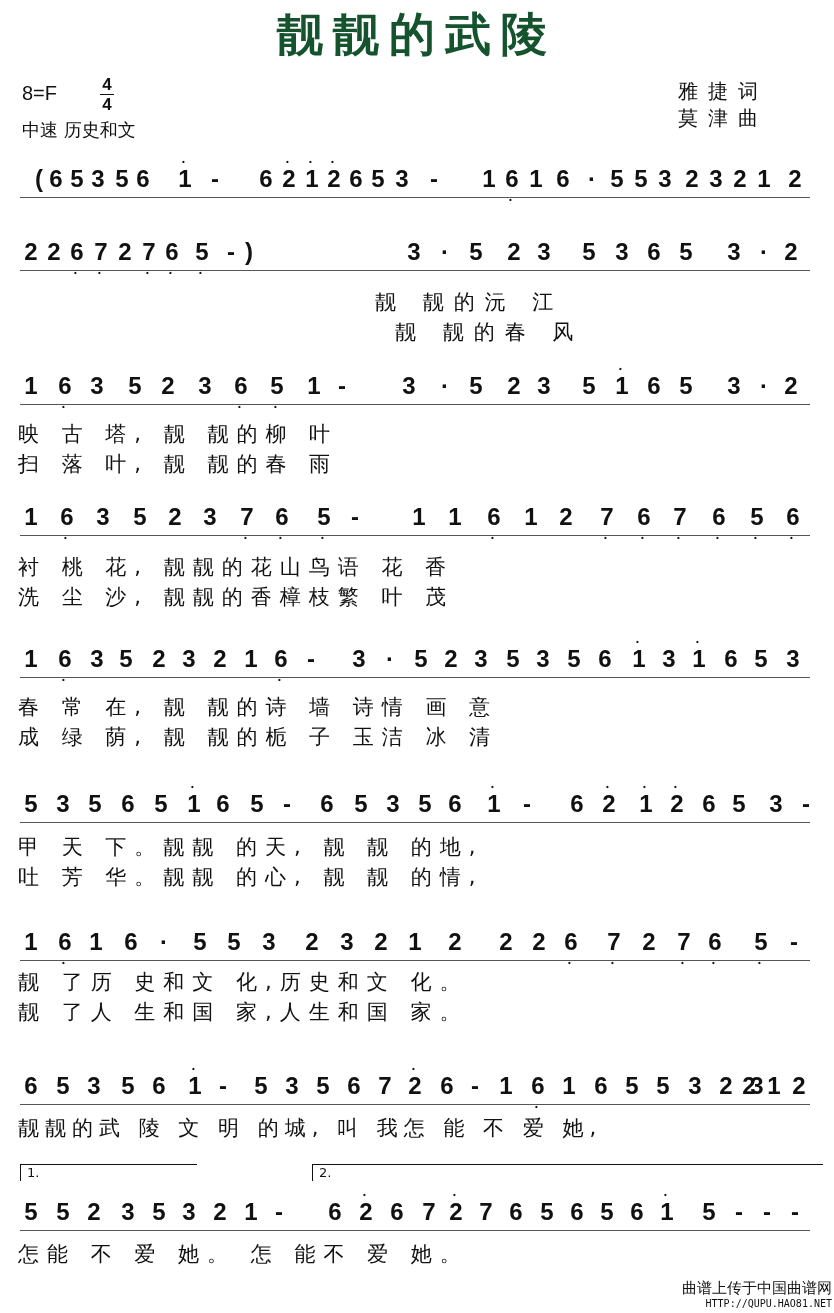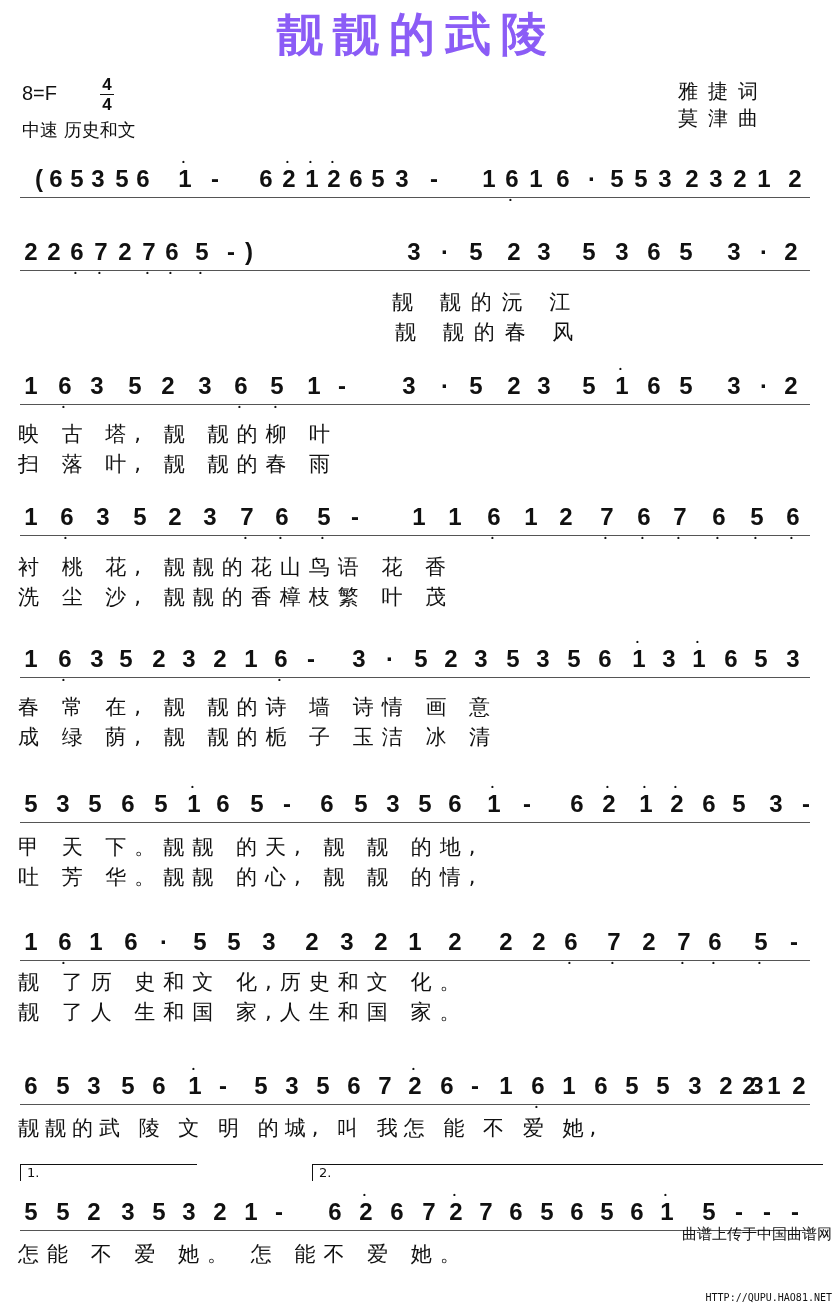--- a/index.html
+++ b/index.html
@@ -1,37 +1,37 @@
 <!DOCTYPE html>
 <html><head>
 <meta charset="utf-8">
 <style>
   html, body { margin: 0; padding: 0; background: #ffffff; }
   body { width: 834px; height: 1313px; position: relative; overflow: hidden; color: #111;
          font-family: "DejaVu Sans", sans-serif; }
   .title { position: absolute; top: 4px; left: 0; width: 834px; text-align: center;
-           font-size: 46px; font-weight: bold; letter-spacing: 10px; color: #8b5cf6; }
+           font-size: 46px; font-weight: bold; letter-spacing: 10px; color: #14532d; }
   .key { position: absolute; top: 82px; left: 22px; font-size: 20px; font-family: "Liberation Sans", sans-serif; }
   .timesig { position: absolute; top: 76px; left: 100px; font-size: 17px; font-weight: bold;
              text-align: center; line-height: 17px; font-family: "Liberation Sans", sans-serif; }
   .timesig .bar { border-top: 1.5px solid #111; width: 14px; margin: 1px auto; }
   .tempo { position: absolute; top: 118px; left: 22px; font-size: 18px; }
   .credits { position: absolute; top: 78px; left: 678px; font-size: 20px; line-height: 27px; letter-spacing: 10px; }
   .row { position: absolute; left: 0; width: 834px; }
   .notes { position: absolute; left: 0; width: 834px; height: 40px;
            font-family: "Liberation Sans", sans-serif; font-size: 24px; font-weight: bold; }
   .n { position: absolute; top: 0; width: 18px; text-align: center; }
   .n.dotb::after { content: "•"; position: absolute; left: 6px; top: 30px; font-size: 8px; }
   .n.dott::before { content: "•"; position: absolute; left: 6px; top: -8px; font-size: 8px; }
   .ul { position: absolute; height: 0; border-top: 1.5px solid #111; }
   .lyr { position: absolute; left: 0; width: 834px; height: 30px; font-size: 21px; }
   .volta { position: absolute; border-top: 1.5px solid #111; border-left: 1.5px solid #111; height: 16px; font-size: 13px; padding-left: 6px; }
-  .footer { position: absolute; right: 2px; bottom: 10px; text-align: right; }
+  .footer { position: absolute; right: 2px; bottom: 4px; text-align: right; }
   .footer .cn { font-size: 15px; }
-  .footer .url { font-size: 10px; font-family: "DejaVu Sans Mono", monospace; margin-top: 48px; }
+  .footer .url { font-size: 10px; font-family: "DejaVu Sans Mono", monospace; }
 </style>
 </head>
 <body>
 
 <div class="title">靓靓的武陵</div>
 <div class="key">8=F</div>
 <div class="timesig">
   <div>4</div>
   <div class="bar"></div>
   <div>4</div>
@@ -311,21 +311,21 @@
         <span class="n" style="left: 628px;">6</span>
         <span class="n dott" style="left: 658px;">1</span>
         <span class="n" style="left: 700px;">5</span>
         <span class="n" style="left: 730px;">-</span>
         <span class="n" style="left: 758px;">-</span>
         <span class="n" style="left: 786px;">-</span>
         <div class="ul" style="left: 20px; width: 790px; top: 32px; border-top-color: rgb(85, 85, 85);"></div>
       </div>
   </div>
 
-  <div class="lyr" style="top:288px;left:392px;width:420px;letter-spacing:10px">靓 靓的沅 江</div>
+  <div class="lyr" style="top:288px;left:375px;width:420px;letter-spacing:10px">靓 靓的沅 江</div>
   <div class="lyr" style="top:318px;left:395px;width:420px;letter-spacing:10px">靓 靓的春 风</div>
   <div class="lyr" style="top:420px;left:18px;letter-spacing:8px">映 古 塔, 靓 靓的柳 叶</div>
   <div class="lyr" style="top:450px;left:18px;letter-spacing:8px">扫 落 叶, 靓 靓的春 雨</div>
   <div class="lyr" style="top:553px;left:18px;letter-spacing:8px">衬 桃 花, 靓靓的花山鸟语 花 香</div>
   <div class="lyr" style="top:583px;left:18px;letter-spacing:8px">洗 尘 沙, 靓靓的香樟枝繁 叶 茂</div>
   <div class="lyr" style="top:693px;left:18px;letter-spacing:8px">春 常 在, 靓 靓的诗 墙 诗情 画 意</div>
   <div class="lyr" style="top:723px;left:18px;letter-spacing:8px">成 绿 荫, 靓 靓的栀 子 玉洁 冰 清</div>
   <div class="lyr" style="top:833px;left:18px;letter-spacing:8px">甲 天 下。靓靓 的天, 靓 靓 的地,</div>
   <div class="lyr" style="top:863px;left:18px;letter-spacing:8px">吐 芳 华。靓靓 的心, 靓 靓 的情,</div>
   <div class="lyr" style="top:968px;left:18px;letter-spacing:8px">靓 了历 史和文 化,历史和文 化。</div>

